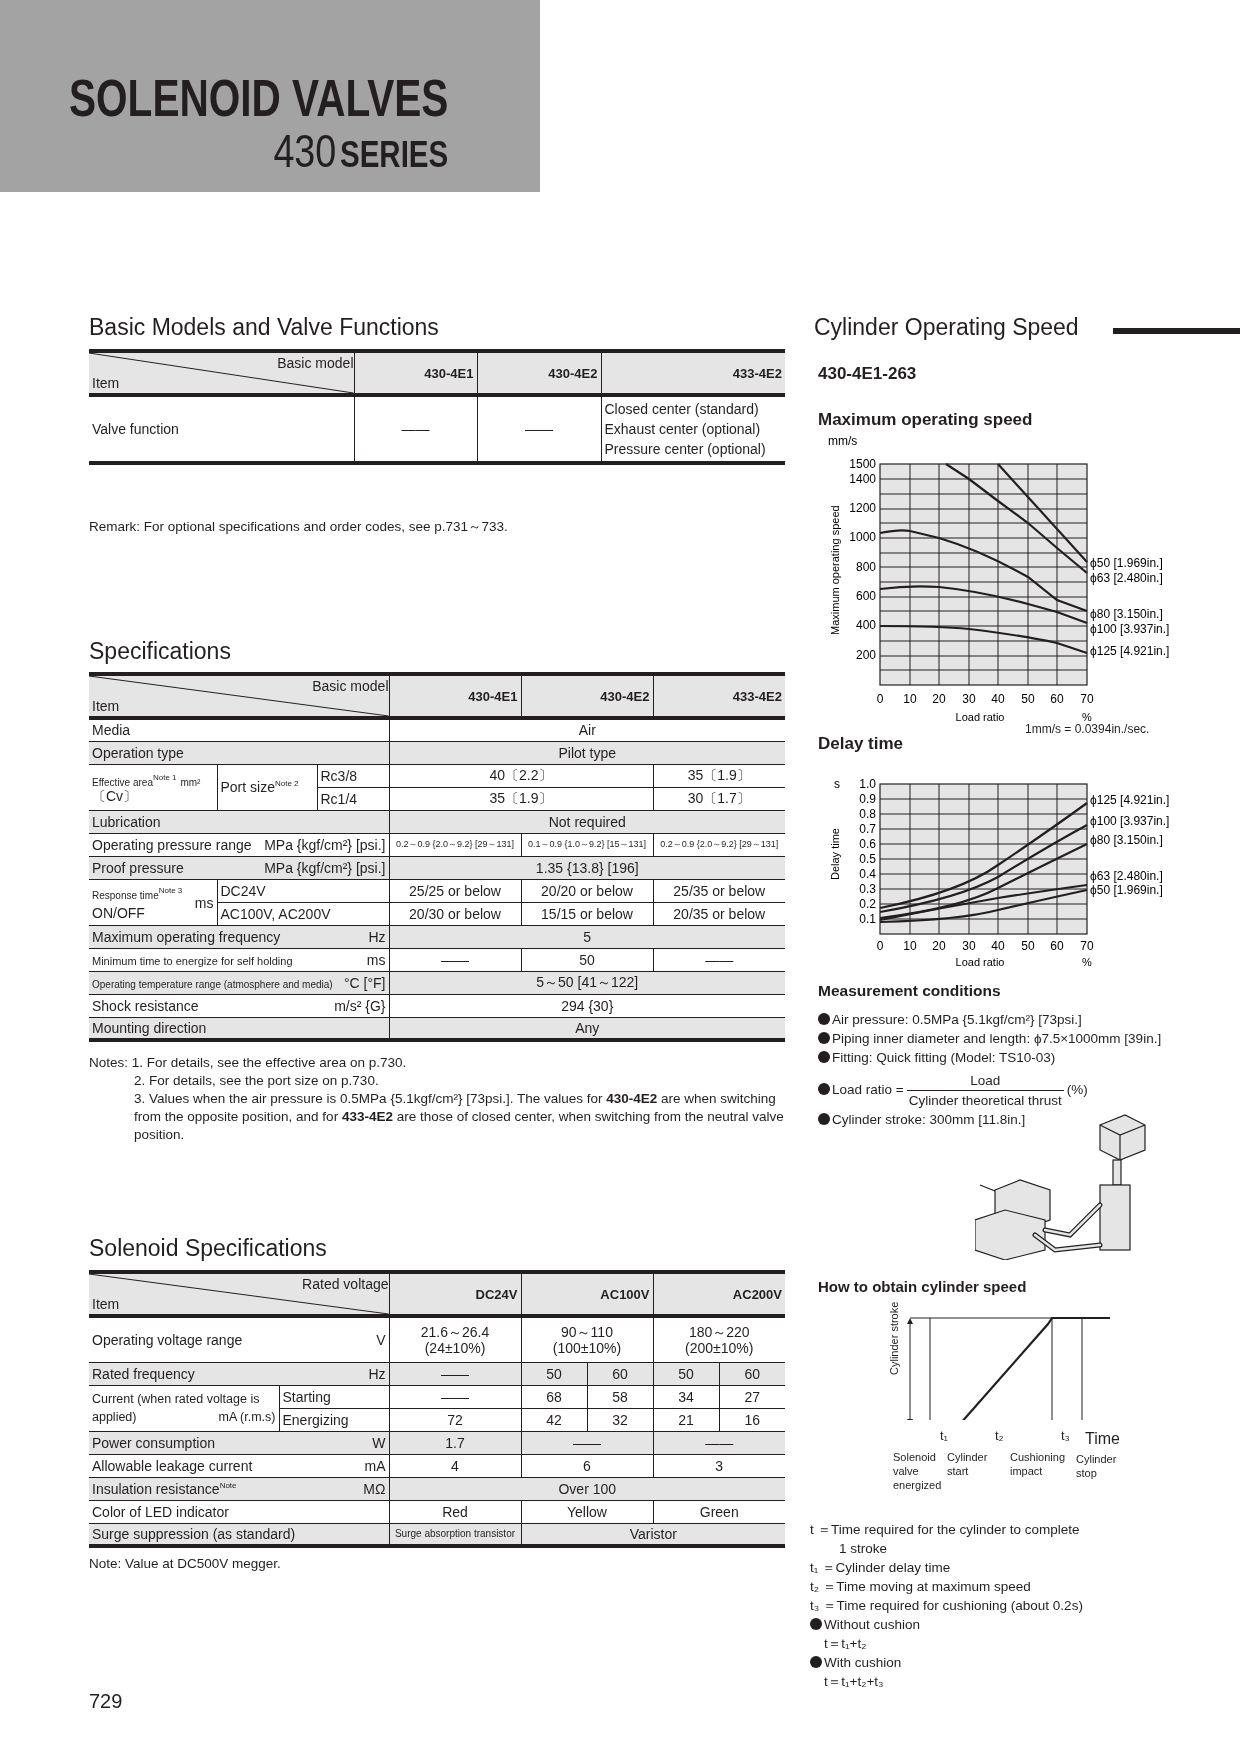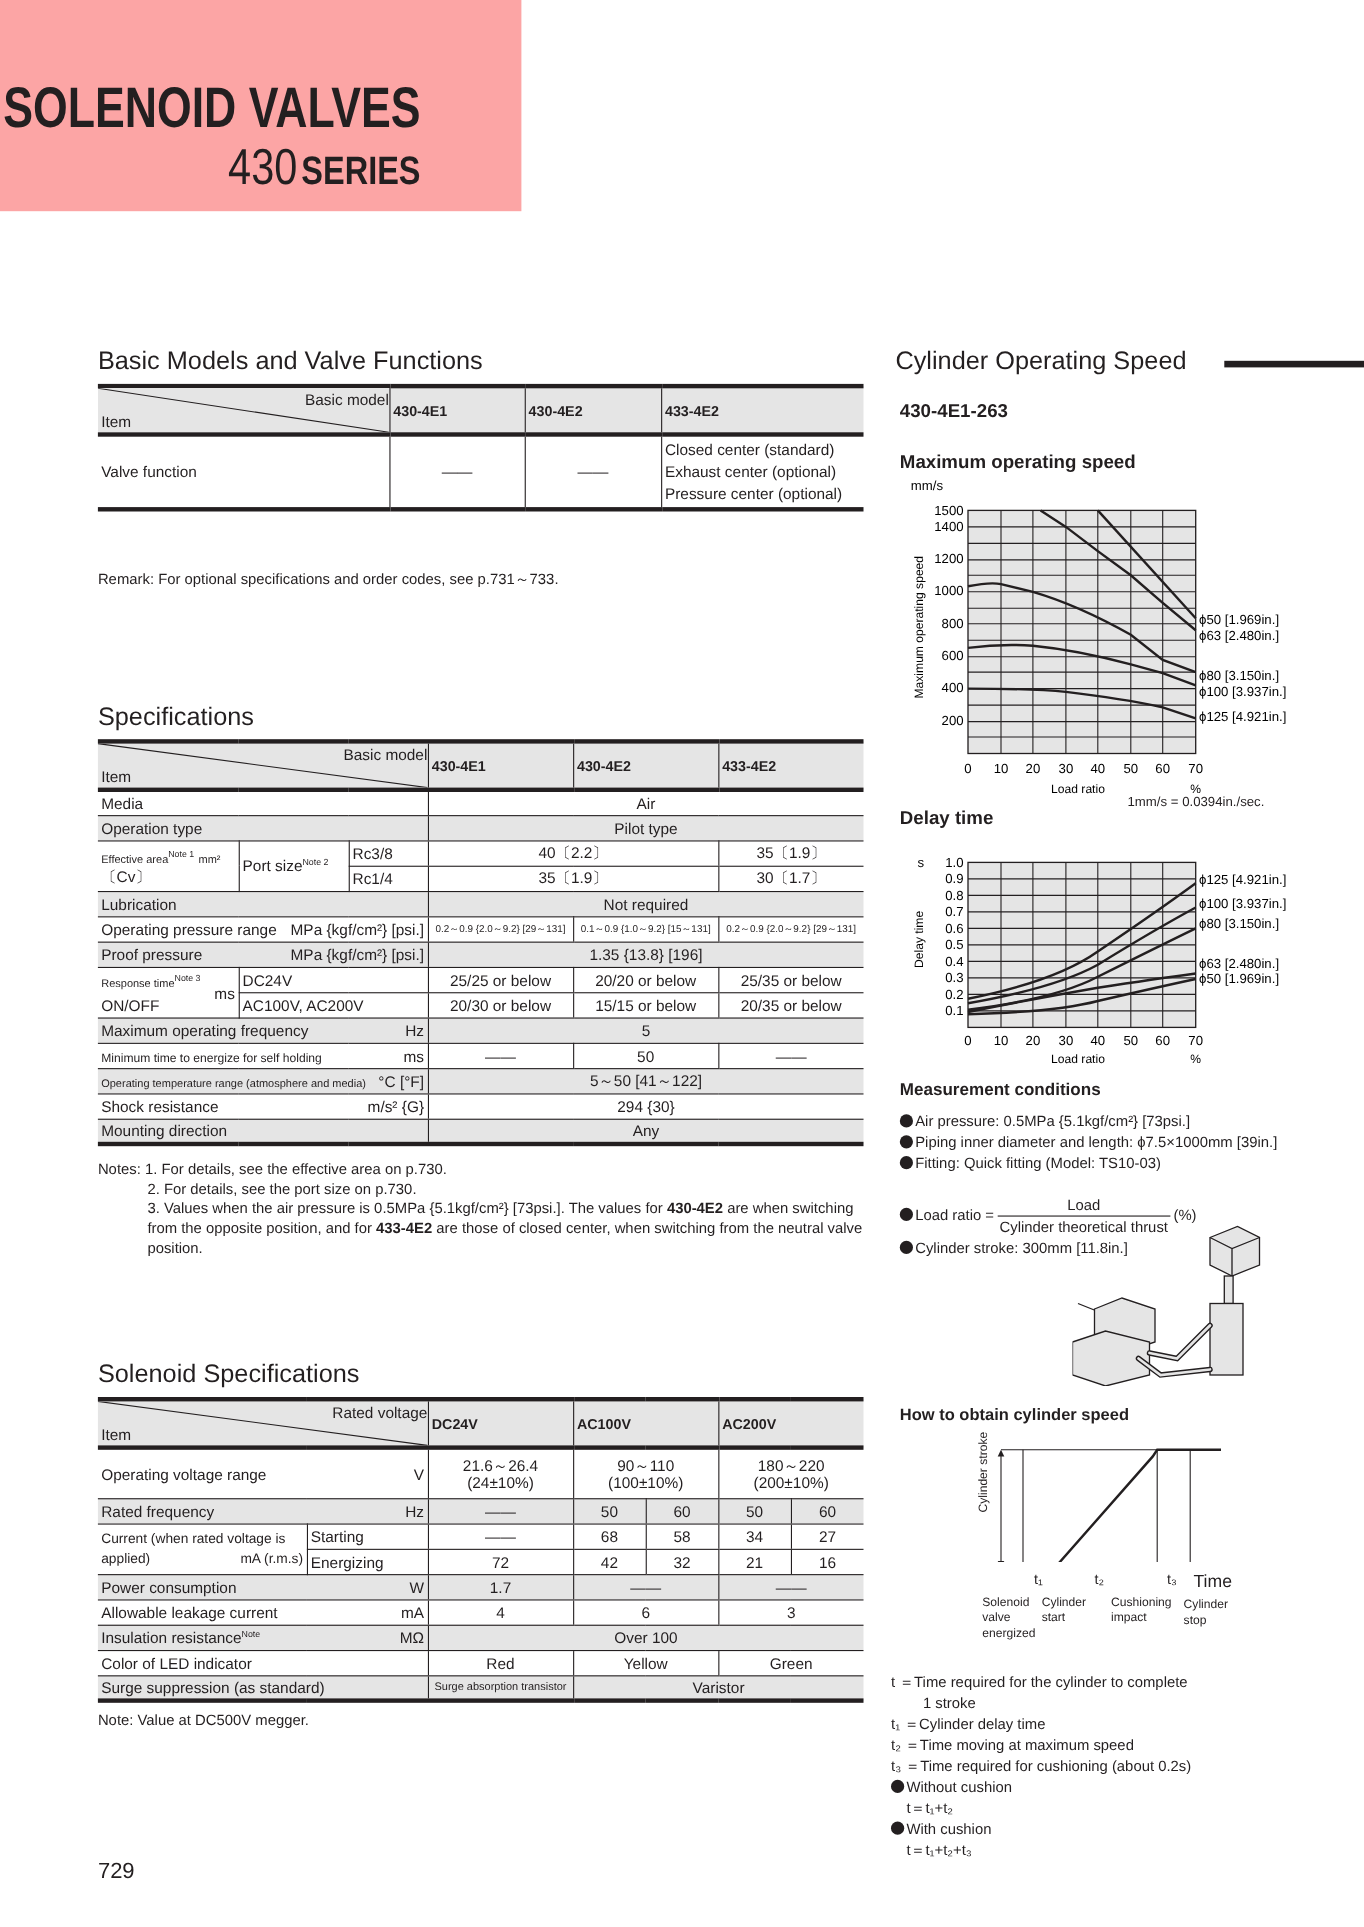--- a/index.html
+++ b/index.html
@@ -1,29 +1,29 @@
 <!DOCTYPE html>
 <html><head>
 <meta charset="utf-8">
 <style>
 *{box-sizing:border-box;margin:0;padding:0}
 body{width:1240px;height:1752px;background:#fff;font-family:"Liberation Sans",sans-serif;color:#231f20;position:relative;overflow:hidden}
-.banner{position:absolute;left:0;top:0;width:474px;height:192px;background:#fca5a5}
+.banner{position:absolute;left:0;top:0;width:540px;height:192px;background:#a3a3a3}
 .banner .t1{position:absolute;right:92px;top:68px;font-size:52px;font-weight:bold;letter-spacing:0px;transform:scaleX(0.78);transform-origin:right;white-space:nowrap}
 .banner .t2{position:absolute;right:92px;top:124px;white-space:nowrap;transform:scaleX(0.82);transform-origin:right}
 .banner .t2 .num{font-size:46px;font-weight:normal}
 .banner .t2 .ser{font-size:36px;font-weight:bold}
 h2.sec{position:absolute;font-size:23px;font-weight:normal;white-space:nowrap}
 table.spec{position:absolute;border-collapse:collapse;font-size:14px}
 table.spec td{border-bottom:1px solid #231f20;padding:0 3px;height:23px;white-space:nowrap}
 table.spec td.v{border-left:1px solid #231f20;text-align:center}
 table.spec tr.g td{background:#e5e5e5}
 table.spec tr.hd td{background:#e5e5e5;border-top:4px solid #231f20;border-bottom:4px solid #231f20;height:44px}
 table.spec tr.last td{border-bottom:4px solid #231f20}
-table.spec td.hb{font-weight:bold;text-align:left;border-left:1px solid #231f20;font-size:13px}
+table.spec td.hb{font-weight:bold;text-align:right;border-left:1px solid #231f20;font-size:13px}
 .diag{position:relative;height:100%;}
 .diag .tr{position:absolute;right:0;top:2px;font-size:14px}
 .diag .bl{position:absolute;left:0;bottom:2px;font-size:14px}
 .diag svg{position:absolute;left:0;top:0;width:100%;height:100%}
 .sm{font-size:10px}
 .xs{font-size:9px}
 sup{font-size:8px}
 .note{position:absolute;font-size:13.5px;line-height:18px}
 .lbl{position:absolute;font-size:12px;white-space:nowrap}
 .pg{position:absolute;left:89px;top:1690px;font-size:20px}
@@ -421,21 +421,21 @@
     <text x="270" y="110">ϕ63 [2.480in.]</text>
       <text x="270" y="124">ϕ50 [1.969in.]</text>
   </g>
 </svg>
 
 <div style="position:absolute;left:818px;top:982px;font-size:15.5px;font-weight:bold">Measurement conditions</div>
 <div class="cond">
   <div><span class="dot"></span><span>Air pressure: 0.5MPa {5.1kgf/cm²} [73psi.]</span></div>
   <div><span class="dot"></span><span>Piping inner diameter and length: ϕ7.5×1000mm [39in.]</span></div>
   <div><span class="dot"></span><span>Fitting: Quick fitting (Model: TS10-03)</span></div>
-  <div style="margin-top:19px"><span class="dot"></span><span>Load ratio =</span><span class="frac"><span class="top">Load</span><span>Cylinder theoretical thrust</span></span><span>(%)</span></div>
+  <div style="margin-top:4px"><span class="dot"></span><span>Load ratio =</span><span class="frac"><span class="top">Load</span><span>Cylinder theoretical thrust</span></span><span>(%)</span></div>
   <div><span class="dot"></span><span>Cylinder stroke: 300mm [11.8in.]</span></div>
 </div>
 
 <svg style="position:absolute;left:975px;top:1110px" width="180" height="150" viewBox="0 0 180 150">
   <g fill="#e5e5e5" stroke="#231f20" stroke-width="1.2">
     <path d="M125,15 L150,5 L170,15 L170,40 L145,50 L125,40 Z"></path>
     <path d="M125,15 L145,25 L170,15 M145,25 L145,50" fill="none"></path>
     <rect x="138" y="50" width="8" height="25"></rect>
     <rect x="125" y="75" width="30" height="65"></rect>
     <path d="M5,75 L30,85" fill="none"></path>

